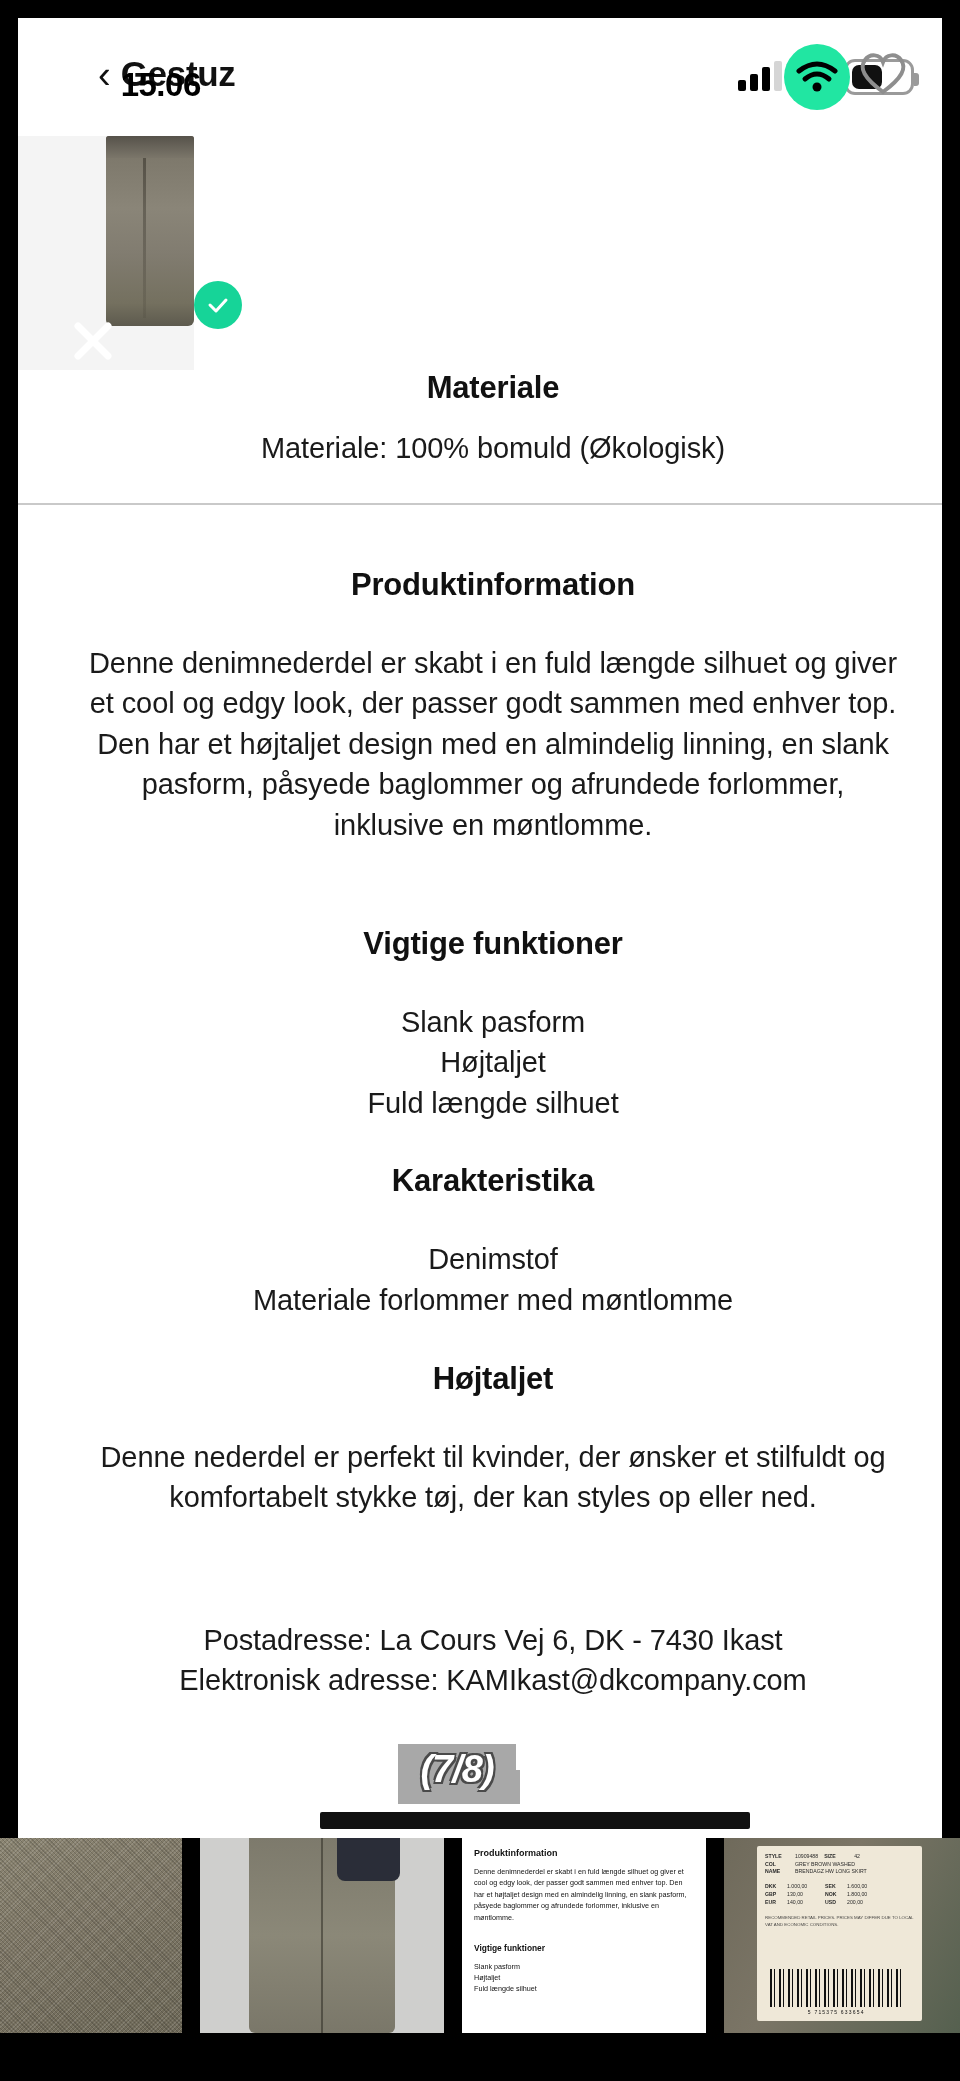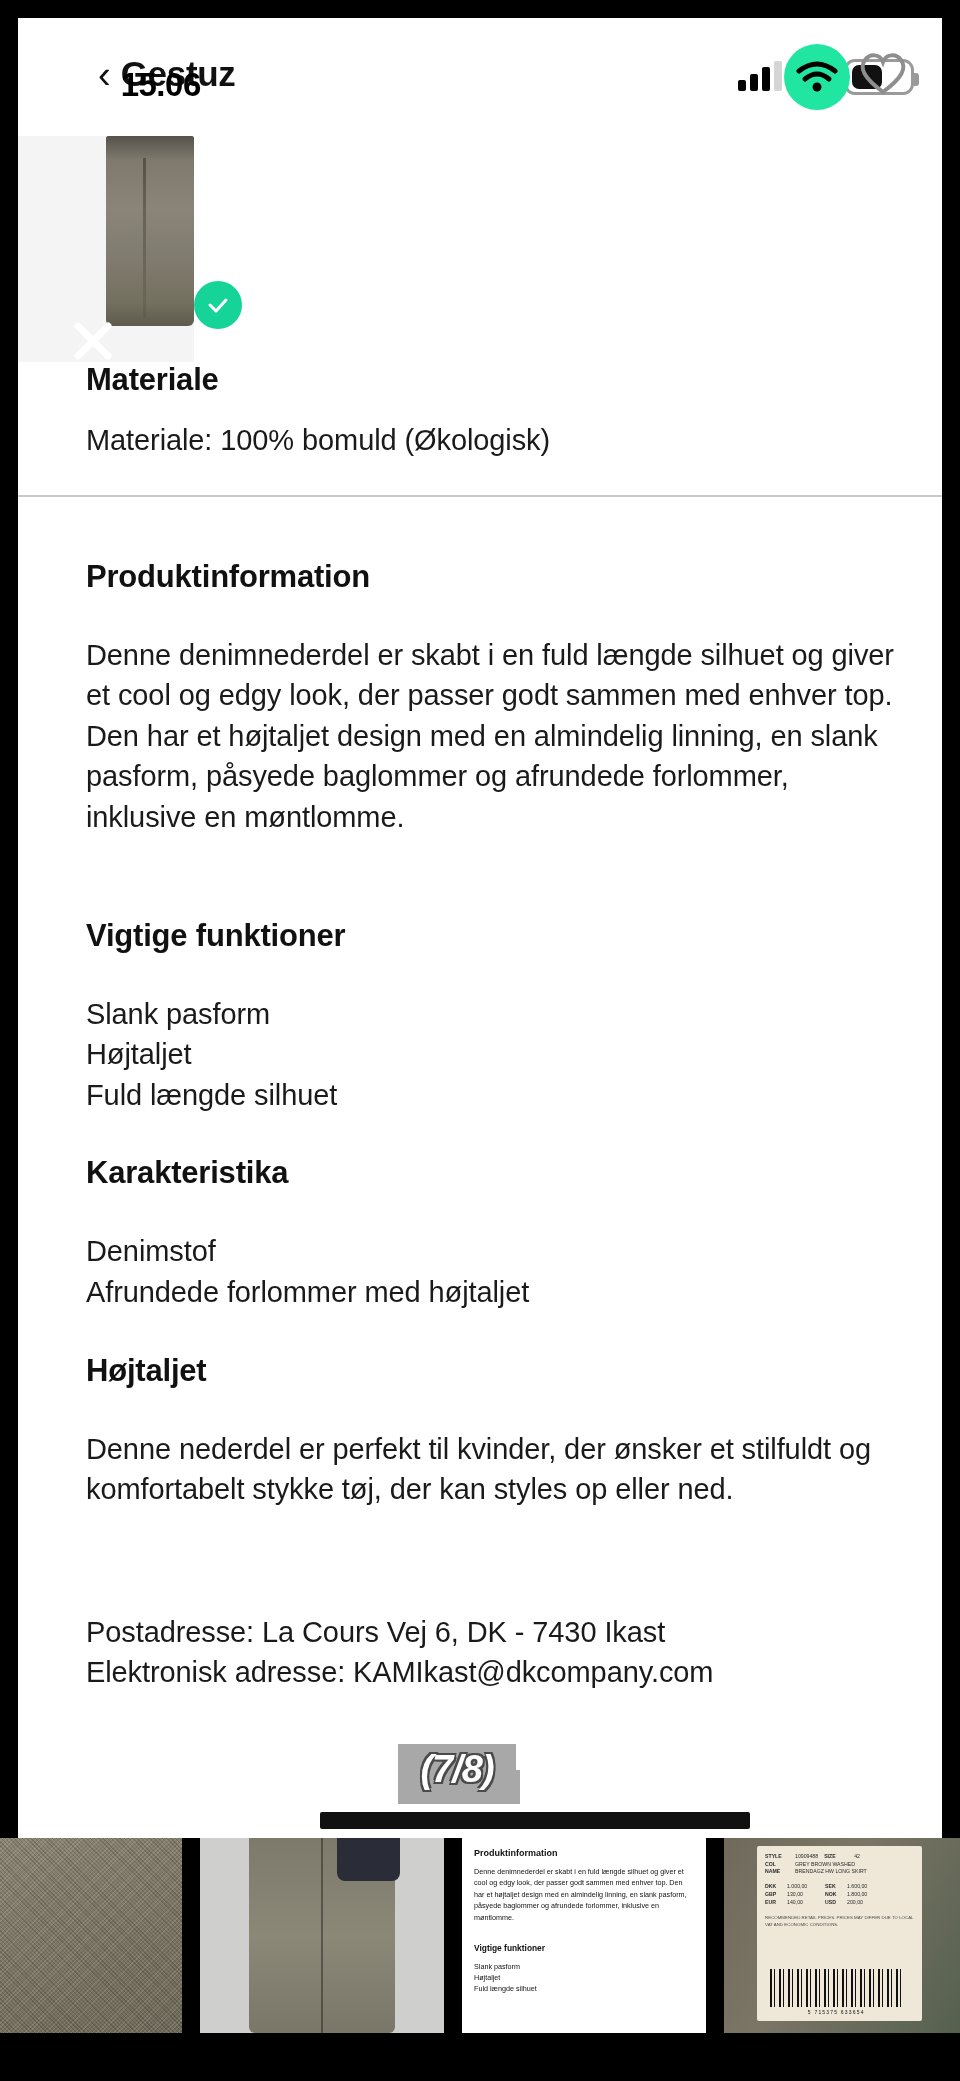--- a/index.html
+++ b/index.html
@@ -105,22 +105,22 @@
   }
   .check-badge {
     position:absolute; left:176px; top:145px; width:48px; height:48px;
     border-radius:50%; background:#16d498;
     display:flex; align-items:center; justify-content:center;
     z-index:5;
   }
 
   
   .content {
-    position:absolute; left:0; top:344px; width:924px;
-    padding:0 0 0 0; background:#fff;
+    position:absolute; left:0; top:352px; width:924px;
+    padding:0 0 0 0; background:#fff;text-align:center;
   }
   .pad { padding-left:68px; padding-right:42px; }
 
   h2.section {
     font-size:31px; font-weight:700; color:#111; letter-spacing:-0.2px;
   }
   p.body, .line {
     font-size:29px; font-weight:400; color:#1a1a1a; line-height:1.40;
     letter-spacing:-0.1px;
   }
@@ -305,21 +305,21 @@
         <div class="spacer-md"></div>
         <div class="line">Slank pasform</div>
         <div class="line">Højtaljet</div>
         <div class="line">Fuld længde silhuet</div>
 
         <div class="spacer-md"></div>
 
         <h2 class="section">Karakteristika</h2>
         <div class="spacer-md"></div>
         <div class="line">Denimstof</div>
-        <div class="line">Afrundede forlommer med højtaljet</div>
+        <div class="line">Materiale forlommer med møntlomme</div>
 
         <div class="spacer-md"></div>
 
         <h2 class="section">Højtaljet</h2>
         <div class="spacer-md"></div>
         <p class="body">Denne nederdel er perfekt til kvinder, der ønsker et stilfuldt og komfortabelt stykke tøj, der kan styles op eller ned.</p>
 
         <div class="spacer-lg"></div>
 
         <div class="spacer-md"></div>

